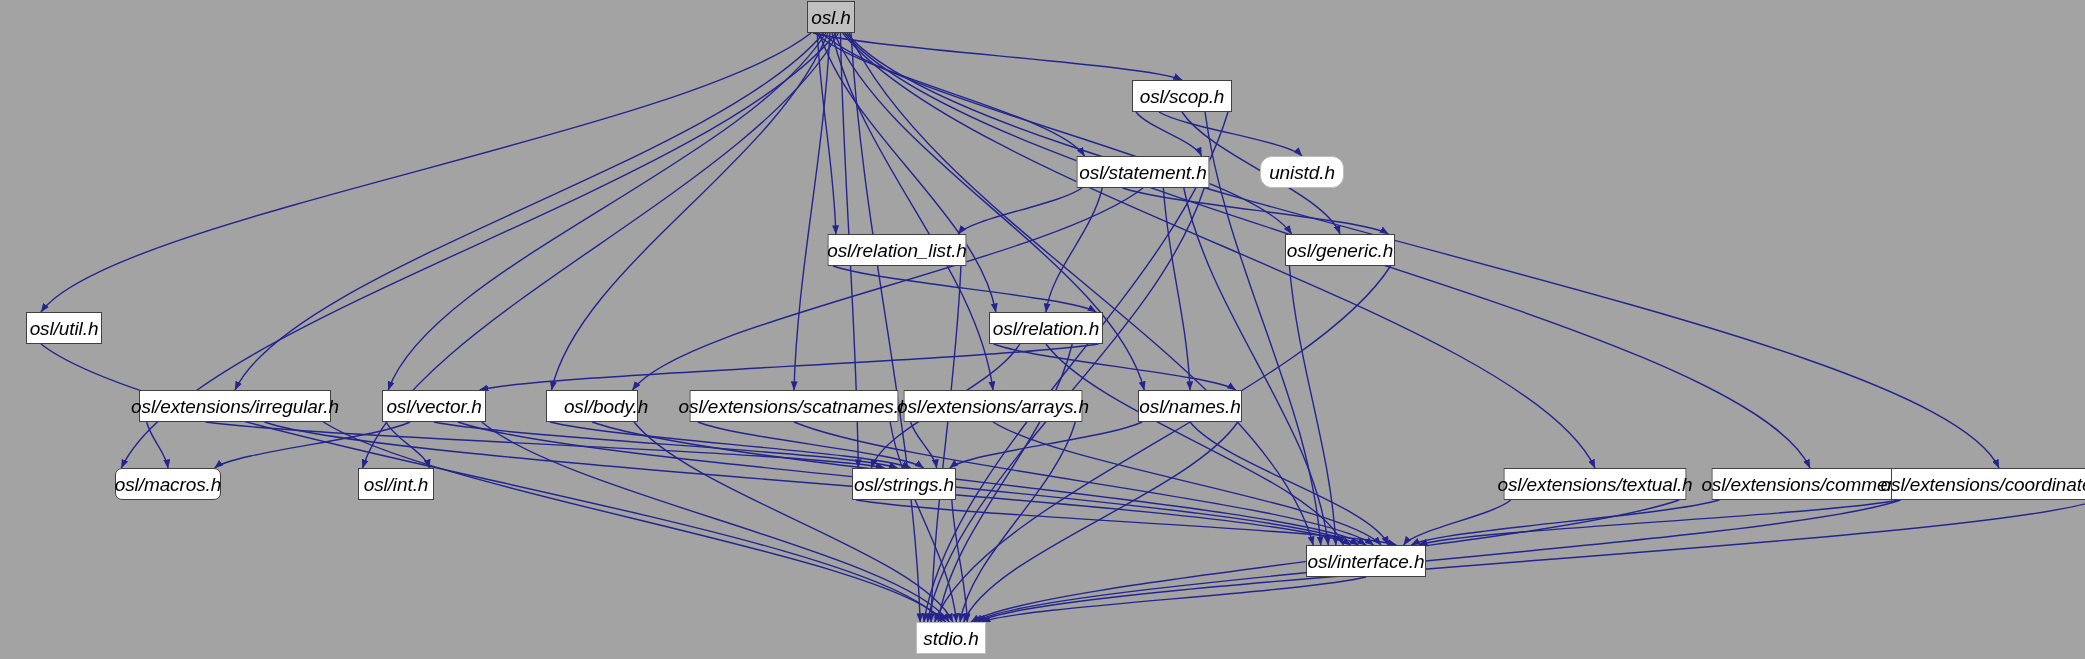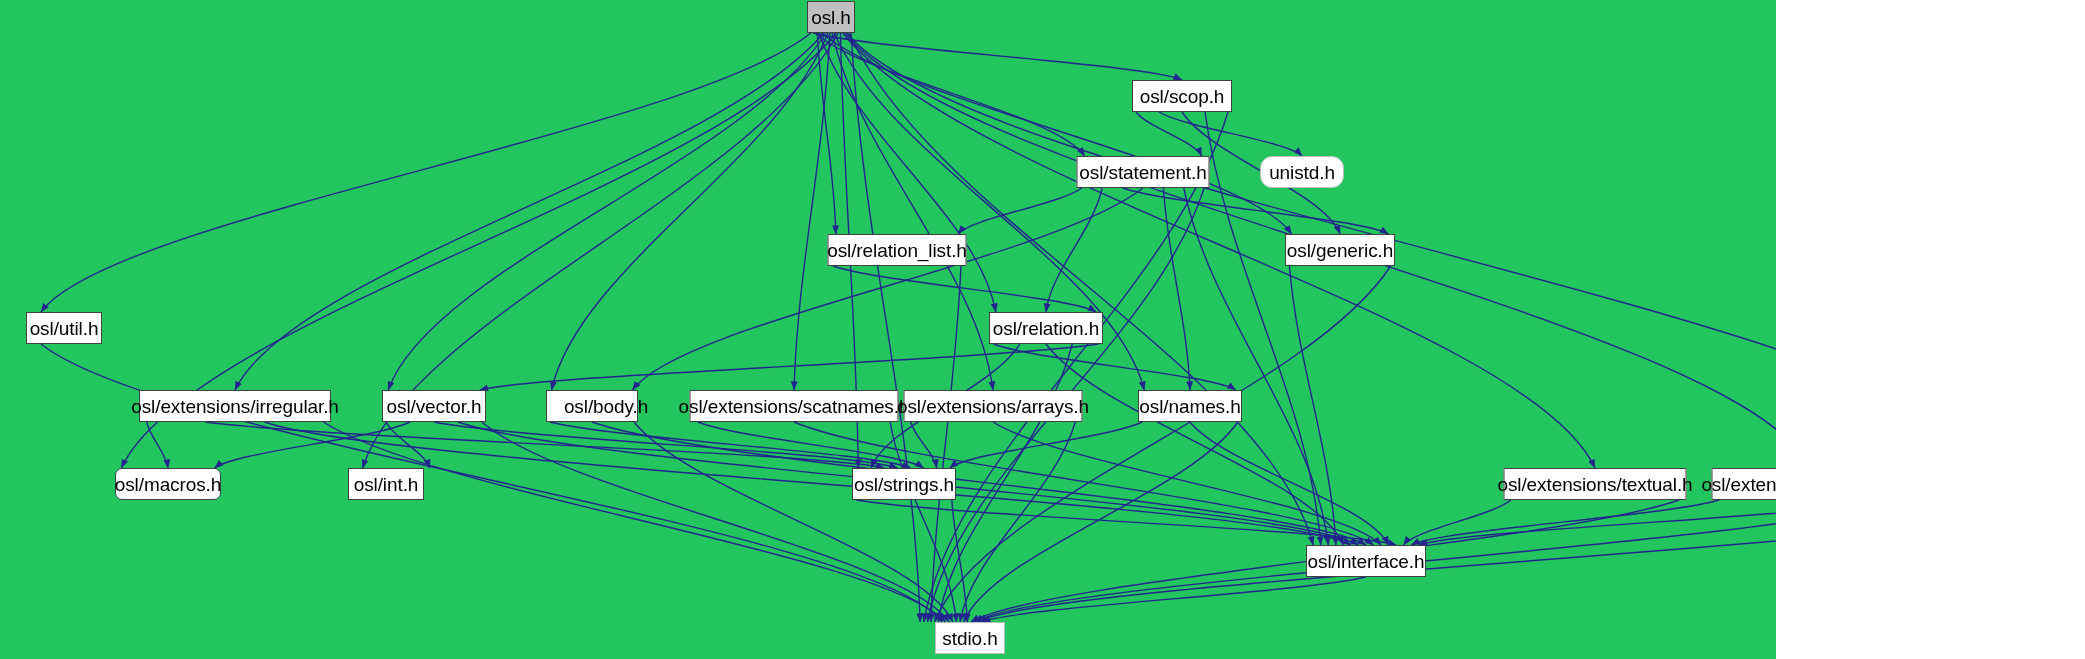--- a/index.html
+++ b/index.html
@@ -2,25 +2,26 @@
 <html><head>
 <meta charset="utf-8">
 <style>
   html, body {
     margin: 0;
     padding: 0;
     background: #ffffff;
   }
   #graph-canvas {
     position: relative;
-    width: 1776px;
+    width: 2085px;
     height: 659px;
-    background: #22c55e;
+    background: #a3a3a3;
     font-family: "Liberation Sans", sans-serif;
     overflow: hidden;
+    font-style: italic;
   }
   #edge-layer {
     position: absolute;
     left: 0;
     top: 0;
     width: 2085px;
     height: 659px;
   }
   .node {
     position: absolute;
@@ -174,35 +175,35 @@
       </div>
       <div class="node" style="left: 993px; top: 406px; width: 179px;">
         <span class="node-label">osl/extensions/arrays.h</span>
       </div>
       <div class="node" style="left: 1190px; top: 406px; width: 104px;">
         <span class="node-label">osl/names.h</span>
       </div>
       <div class="node" style="left: 168px; top: 484px; width: 106px; border-radius: 7px;">
         <span class="node-label">osl/macros.h</span>
       </div>
-      <div class="node" style="left: 386px; top: 484px; width: 76px;">
+      <div class="node" style="left: 396px; top: 484px; width: 76px;">
         <span class="node-label">osl/int.h</span>
       </div>
       <div class="node" style="left: 904px; top: 484px; width: 104px;">
         <span class="node-label">osl/strings.h</span>
       </div>
       <div class="node" style="left: 1595px; top: 484px; width: 183px;">
         <span class="node-label">osl/extensions/textual.h</span>
       </div>
       <div class="node" style="left: 1810px; top: 484px; width: 197px;">
         <span class="node-label">osl/extensions/comment.h</span>
       </div>
       <div class="node" style="left: 1999px; top: 484px; width: 216px;">
         <span class="node-label">osl/extensions/coordinates.h</span>
       </div>
       <div class="node" style="left: 1366px; top: 561px; width: 120px;">
         <span class="node-label">osl/interface.h</span>
       </div>
-      <div class="node system" style="left: 951px; top: 638px; width: 70px; margin-left: 19px;">
+      <div class="node system" style="left: 951px; top: 638px; width: 70px;">
         <span class="node-label">stdio.h</span>
       </div>
     </div>
 </div>
 
 </body></html>

